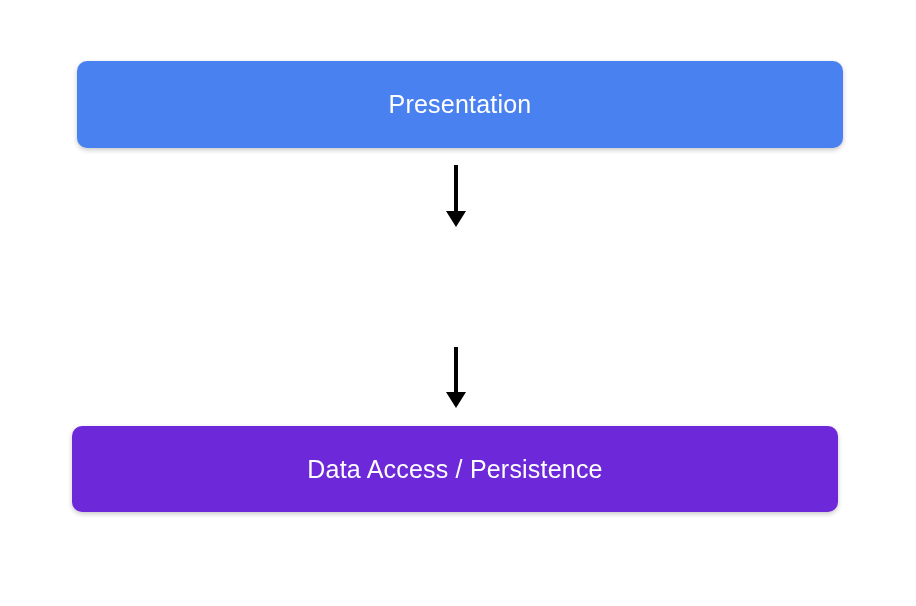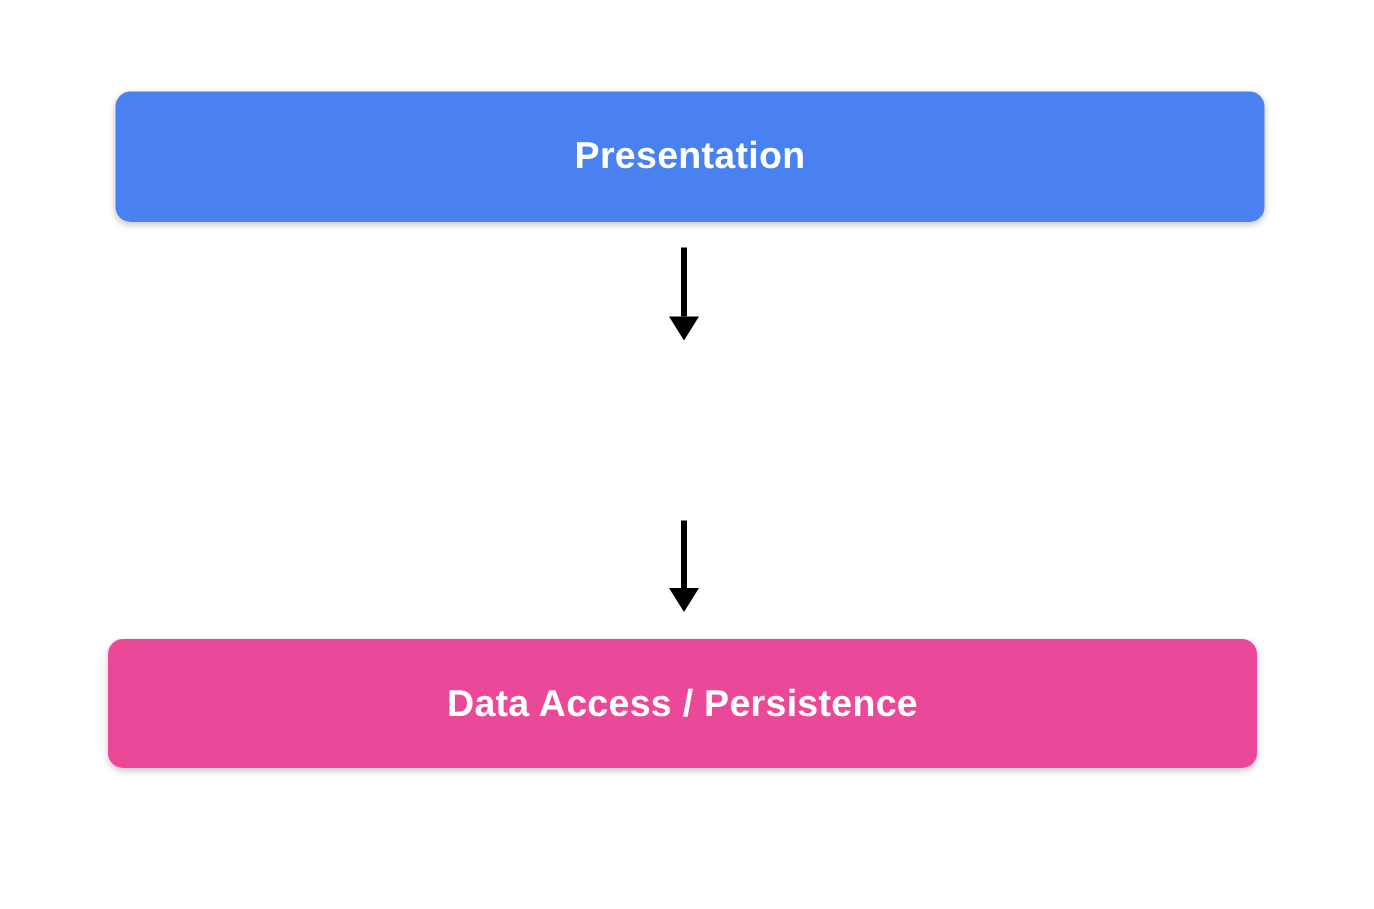--- a/index.html
+++ b/index.html
@@ -19,21 +19,21 @@
     position: absolute;
     border-radius: 10px;
     display: flex;
     align-items: center;
     justify-content: center;
     box-shadow: 0 2px 5px rgba(0,0,0,0.22);
   }
   .layer-label {
     color: #ffffff;
     font-size: 25px;
-    font-weight: 700;
+    font-weight: 400;
     letter-spacing: 0.2px;
     white-space: nowrap;
   }
   .box-presentation { left: 77px; top: 61px;  width: 766px; height: 87px; }
   .box-business     { left: 80px; top: 242px; width: 762px; height: 89px; }
   .box-data         { left: 72px; top: 426px; width: 766px; height: 86px; }
 
   .down-arrow {
     position: absolute;
     width: 20px;
@@ -69,17 +69,17 @@
     <div class="arrow-line" style="background-color: rgb(0, 0, 0);"></div>
     <div class="arrow-head" style="border-top-color: rgb(0, 0, 0);"></div>
   </div>
 
 
   <div class="down-arrow arrow-2">
     <div class="arrow-line" style="background-color: rgb(0, 0, 0);"></div>
     <div class="arrow-head" style="border-top-color: rgb(0, 0, 0);"></div>
   </div>
 
-  <div class="layer-box box-data" style="background-color: #ec4899; justify-content: center;">
+  <div class="layer-box box-data" style="background-color: #6d28d9; justify-content: center;">
     <span class="layer-label">Data Access / Persistence</span>
   </div>
 
 </div>
 
 </body></html>

